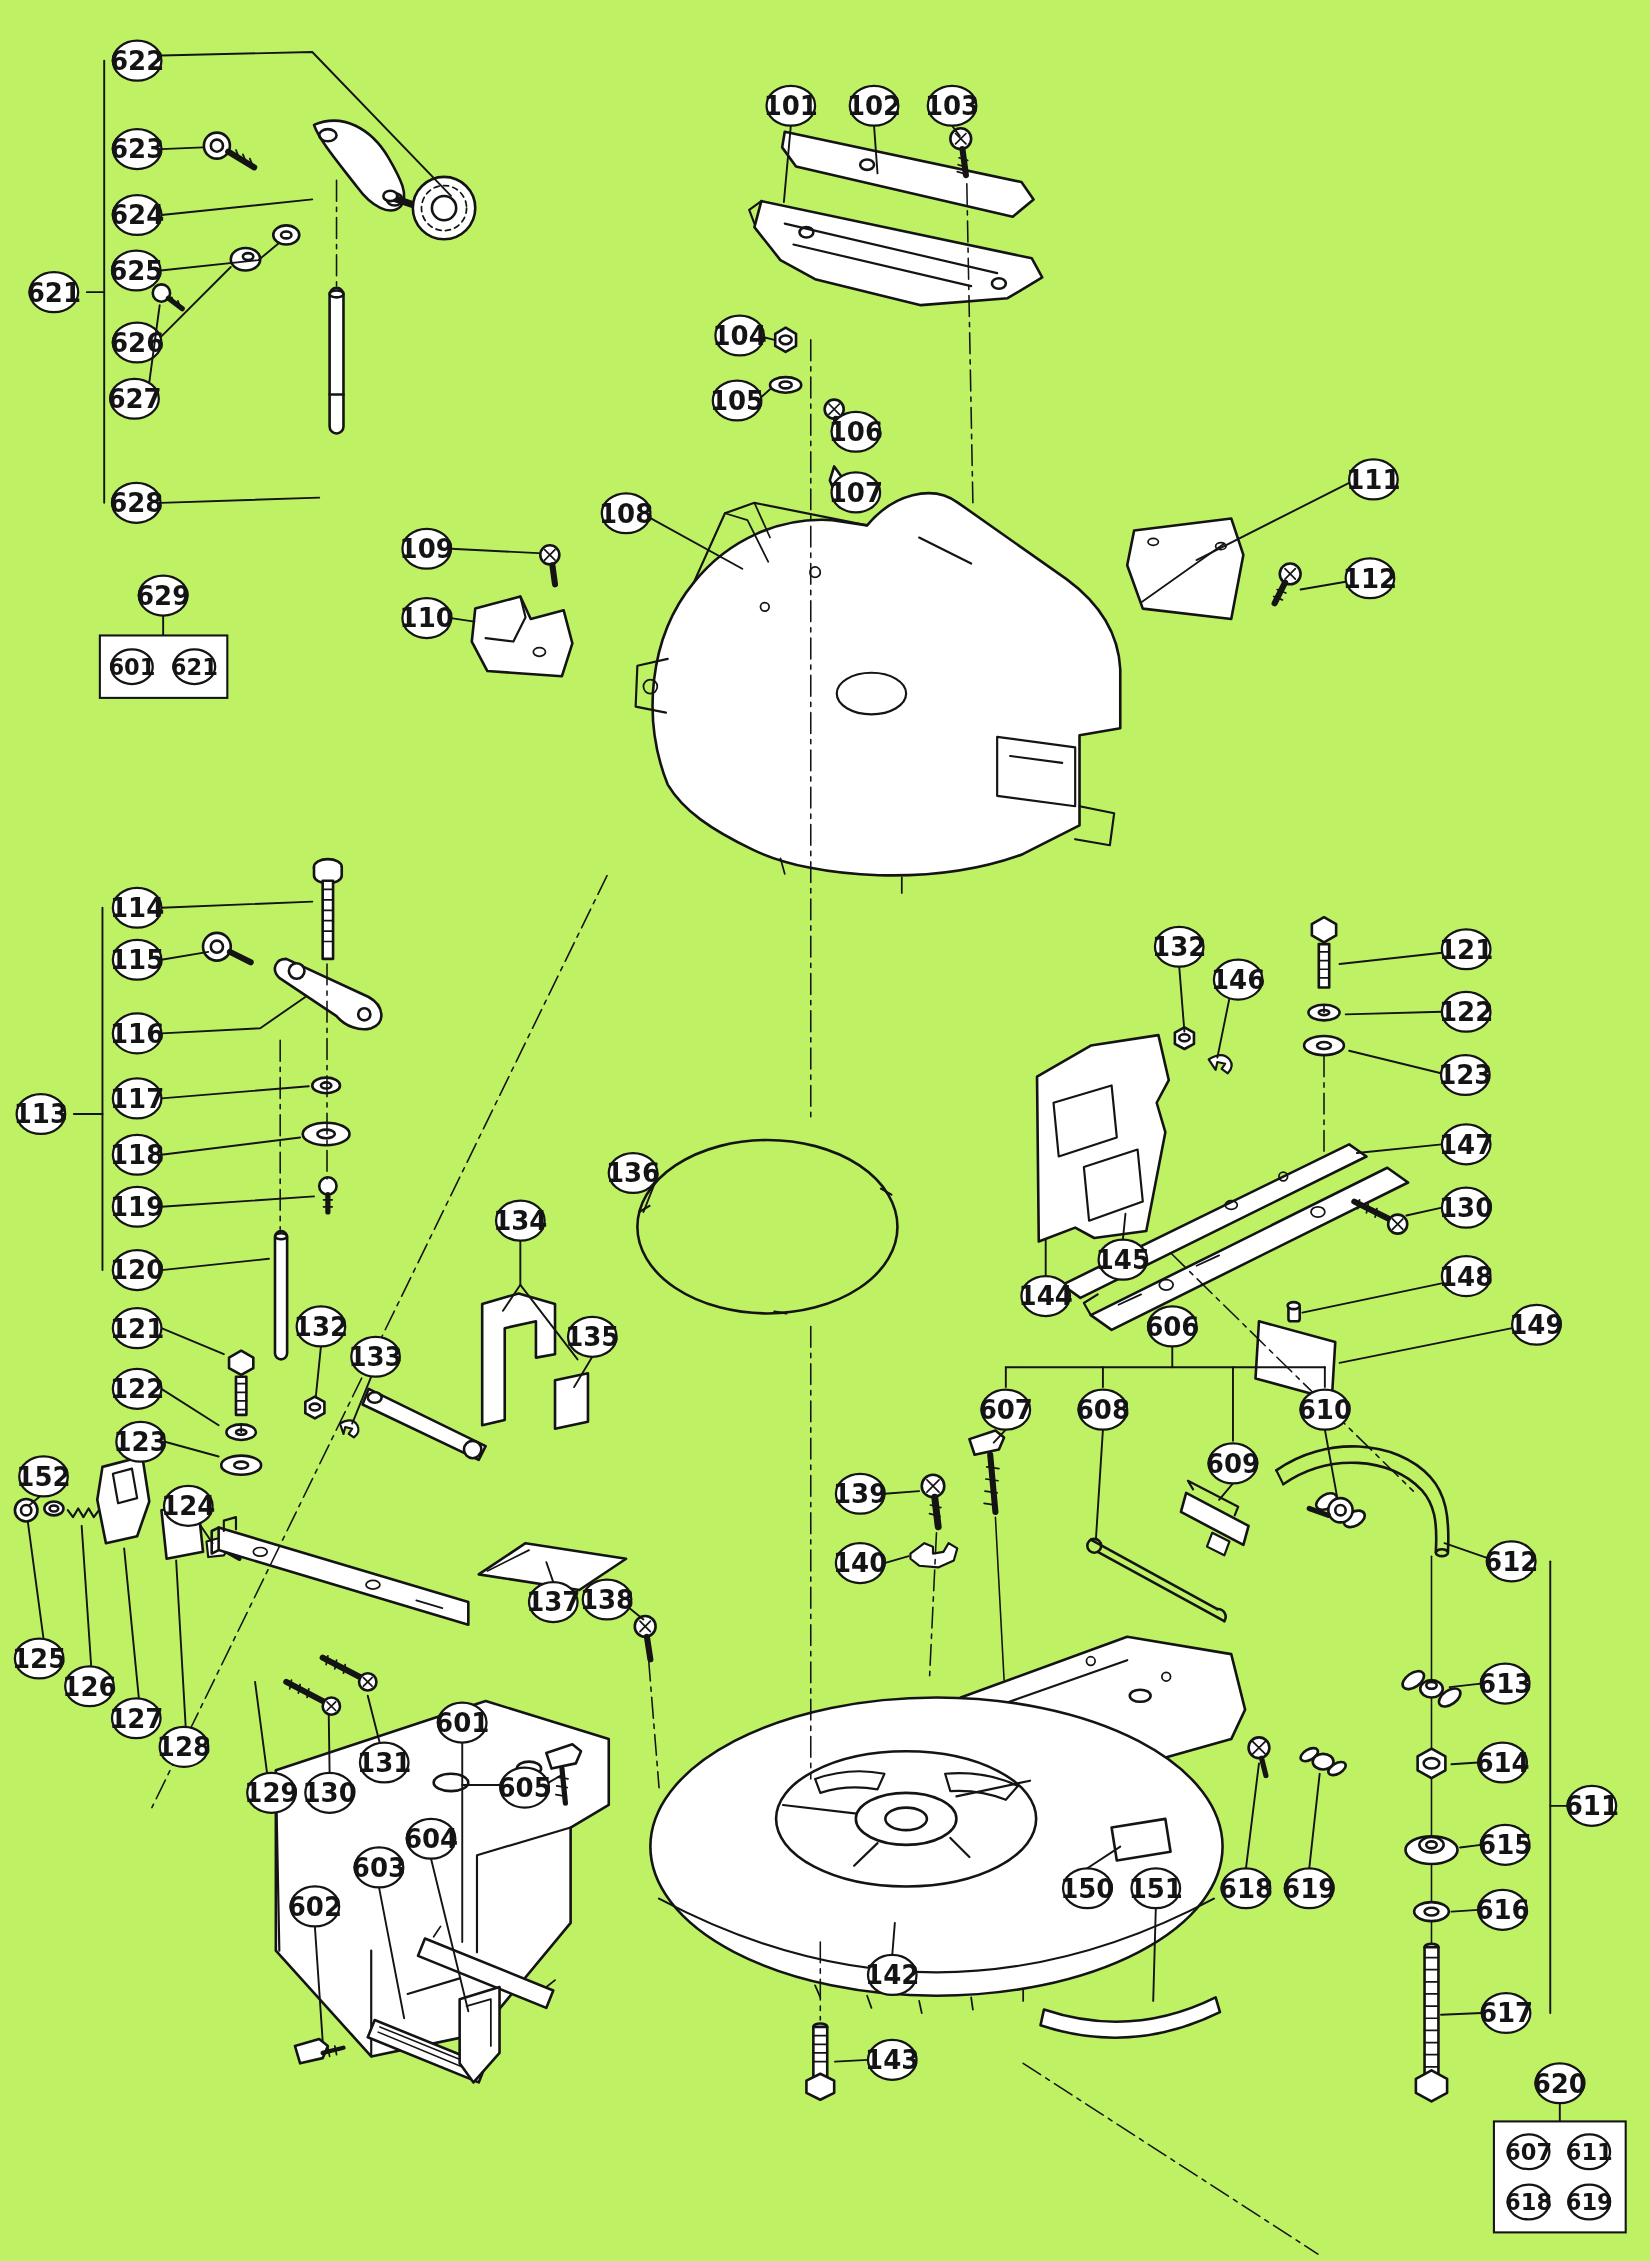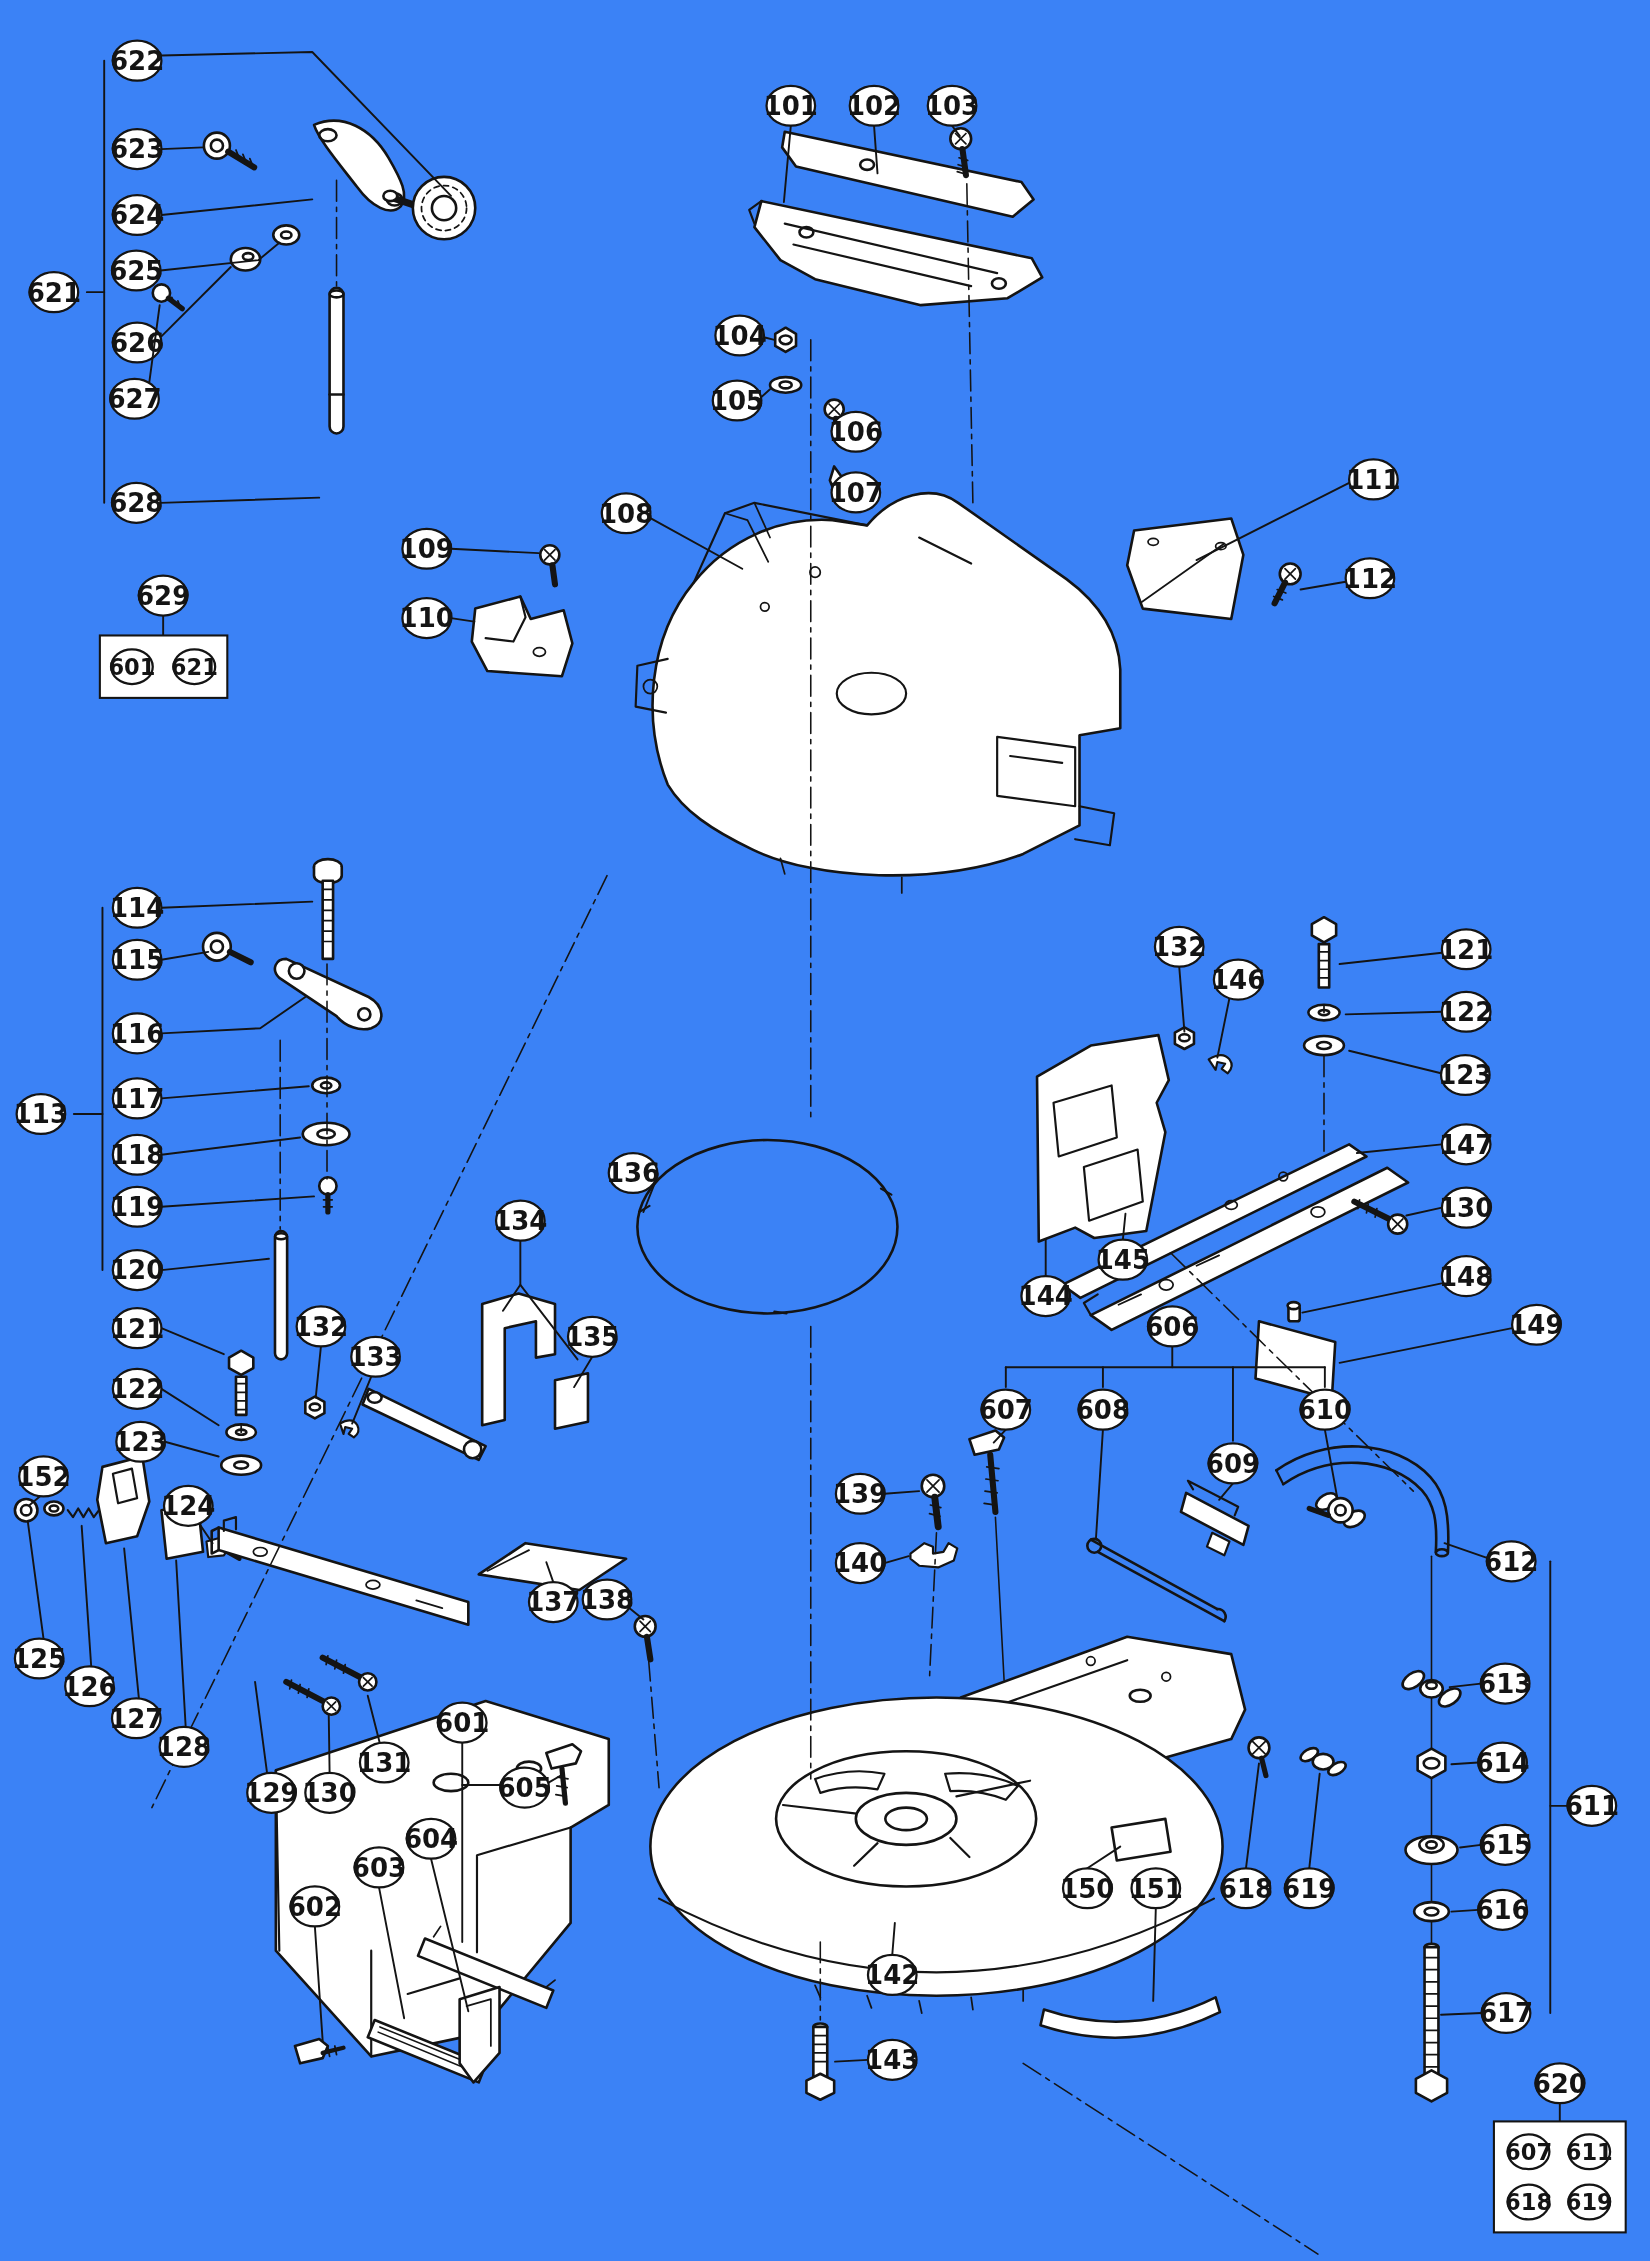--- a/index.html
+++ b/index.html
@@ -1,16 +1,16 @@
 <!DOCTYPE html>
 <html style="font-size:14px"><head>
 <meta charset="utf-8">
 <style>
   html,body{margin:0;padding:0;background:#ffffff;}
-  .page{position:relative;width:1651px;height:2261px;background:#3b82f6;overflow:hidden;
+  .page{position:relative;width:1651px;height:2261px;background:#bef264;overflow:hidden;
         font-family:"DejaVu Sans", sans-serif;}
   svg{position:absolute;left:0;top:0;}
   .callout-text{font-family:"DejaVu Sans", sans-serif;font-weight:bold;}
 </style>
 </head>
 <body>
 
 <div class="page">
 <svg id="diagram" width="1651" height="2261" viewBox="0 0 1904 2608">
 

